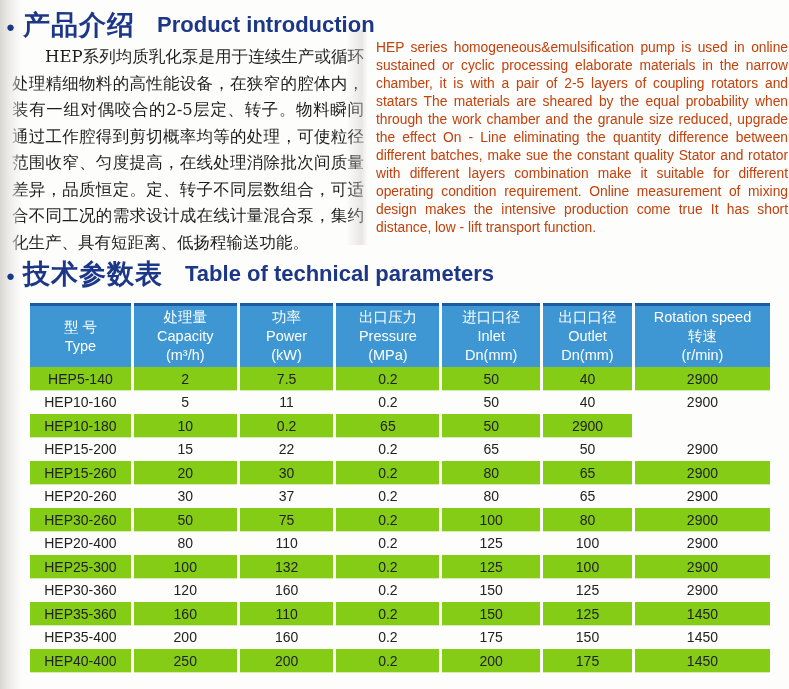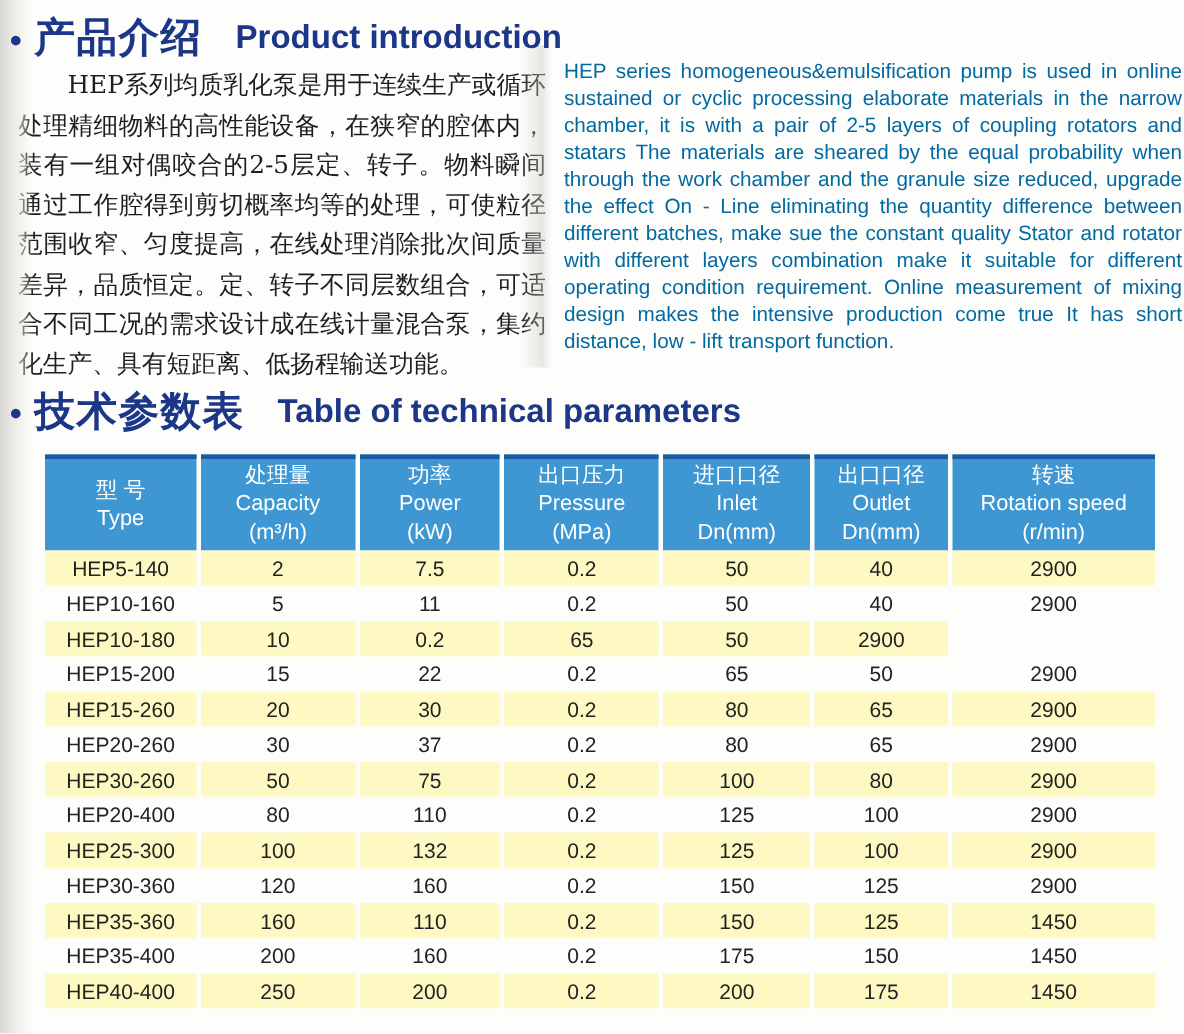--- a/index.html
+++ b/index.html
@@ -29,41 +29,41 @@
   .title1{top:7px;}
   .title2{top:256px;}
   .zh-col{
     position:absolute;left:12px;top:44px;width:352px;
     font-family:"DejaVu Serif", serif;
     font-size:16.5px;line-height:26.5px;color:#1e1e1e;
     text-align:justify;text-indent:2em;z-index:3;
   }
   .en-col{
     position:absolute;left:376px;top:39px;width:412px;
-    font-size:13.8px;line-height:18px;color:#0369a1;
+    font-size:13.8px;line-height:18px;color:#c2410c;
     text-align:justify;z-index:3;
   }
   .spec-table{position:absolute;left:30px;top:303px;width:740px;z-index:6;}
   .thead,.trow{
     display:grid;
     grid-template-columns:100fr 102fr 93fr 102fr 97fr 88fr 134fr;
     column-gap:3px;
   }
   .hcell{
     background:#3e97d2;border-top:3px solid #1b5ba3;
     color:#ffffff;text-align:center;
     display:flex;flex-direction:column;justify-content:center;
     height:61px;font-size:14.5px;line-height:19px;font-weight:500;
   }
   .trow{height:23.5px;}
   .tcell{
     display:flex;align-items:center;justify-content:center;
     font-size:14px;color:#222;background:transparent;
   }
-  .trow.alt .tcell{background:#fef9c3;box-shadow:inset 0 -1px 0 rgba(255,255,255,.65);}
+  .trow.alt .tcell{background:#84cc16;box-shadow:inset 0 -1px 0 rgba(255,255,255,.65);}
 </style>
 </head>
 <body>
 
 <div class="left-edge-shadow"></div>
 <div class="fold-shadow"></div>
 
 <div class="sec-title title1">
   <span class="bullet">●</span>
   <span class="zh">产品介绍</span>
@@ -105,22 +105,22 @@
       <span>进口口径</span>
       <span>Inlet</span>
       <span>Dn(mm)</span>
     </div>
     <div class="hcell">
       <span>出口口径</span>
       <span>Outlet</span>
       <span>Dn(mm)</span>
     </div>
     <div class="hcell">
+      <span>Rotation speed</span>
       <span>转速</span>
-      <span>Rotation speed</span>
       <span>(r/min)</span>
     </div>
   </div>
   <div>
       <div class="trow alt">
         <div class="tcell">HEP5-140</div>
         <div class="tcell">2</div>
         <div class="tcell">7.5</div>
         <div class="tcell">0.2</div>
         <div class="tcell">50</div>

